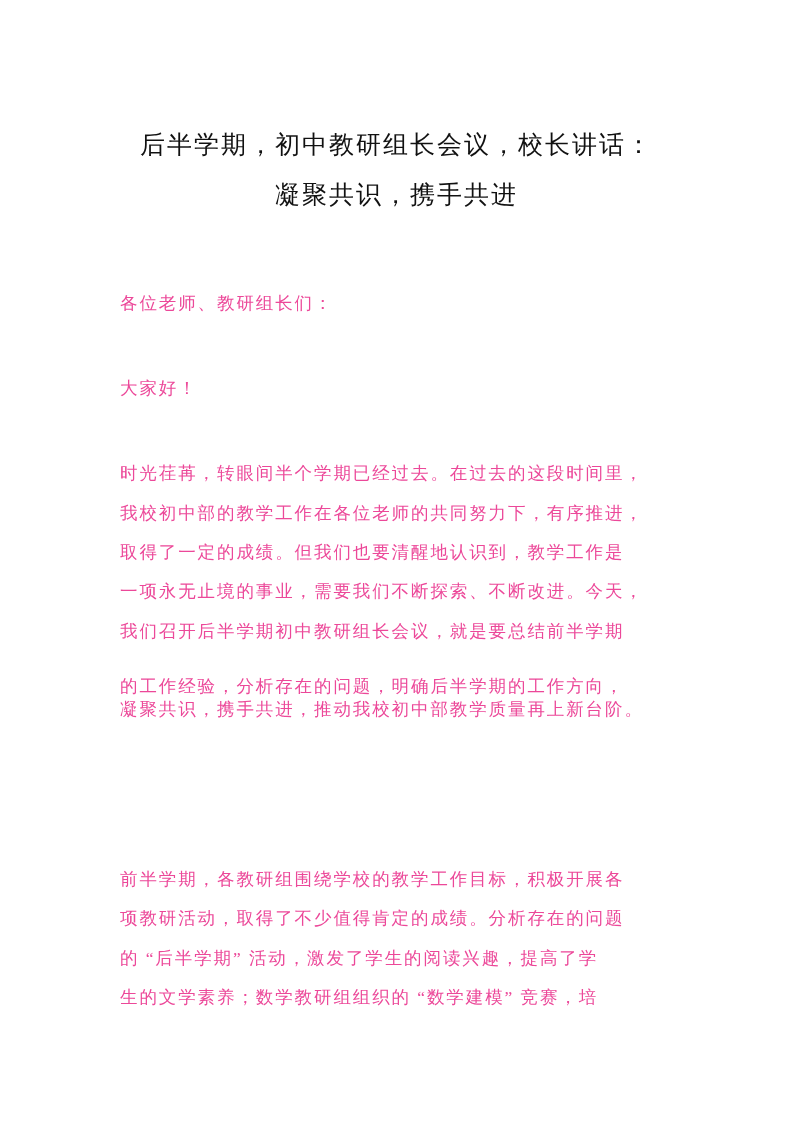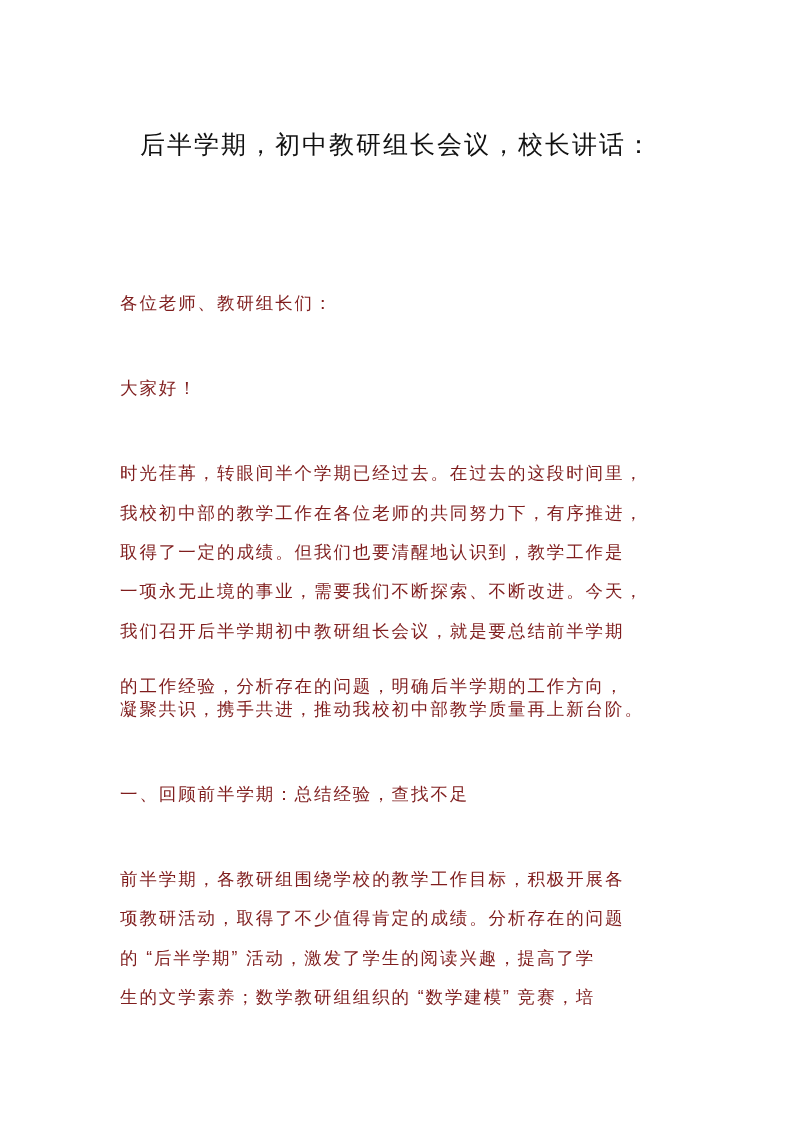--- a/index.html
+++ b/index.html
@@ -36,45 +36,45 @@
     }
     .title-1 { top: 130px; }
     .title-2 { top: 180px; }
     .line {
       position: absolute;
       left: 120px;
       font-size: 17.5px;
       line-height: 22px;
       white-space: nowrap;
       letter-spacing: 1.9px;
-      color: #7f1d1d;
-      font-family: Liberation Sans, sans-serif;
+      color: #ec4899;
+      font-family: Liberation Serif, serif;
     }
   </style>
 </head>
 <body>
 
 <div class="page">
 
   <div class="title title-1">后半学期，初中教研组长会议，校长讲话：</div>
+  <div class="title title-2">凝聚共识，携手共进</div>
 
   <div class="line" style="top:292px;">各位老师、教研组长们：</div>
   <div class="line" style="top:377px;text-align:right;">大家好！</div>
 
   <div>
     <div class="line" style="top:462px;">时光荏苒，转眼间半个学期已经过去。在过去的这段时间里，</div>
     <div class="line" style="top:502px;">我校初中部的教学工作在各位老师的共同努力下，有序推进，</div>
     <div class="line" style="top:541px;text-align:center;">取得了一定的成绩。但我们也要清醒地认识到，教学工作是</div>
     <div class="line" style="top:580px;">一项永无止境的事业，需要我们不断探索、不断改进。今天，</div>
     <div class="line" style="top:620px;">我们召开后半学期初中教研组长会议，就是要总结前半学期</div>
     <div class="line" style="top:659px;margin-top:16px;">的工作经验，分析存在的问题，明确后半学期的工作方向，</div>
     <div class="line" style="top:698px;">凝聚共识，携手共进，推动我校初中部教学质量再上新台阶。</div>
   </div>
 
-  <div class="line" style="top:783px;">一、回顾前半学期：总结经验，查找不足</div>
 
   <div>
     <div class="line" style="top:868px;">前半学期，各教研组围绕学校的教学工作目标，积极开展各</div>
     <div class="line" style="top:907px;">项教研活动，取得了不少值得肯定的成绩。分析存在的问题</div>
     <div class="line" style="top:947px;">的 “后半学期” 活动，激发了学生的阅读兴趣，提高了学</div>
     <div class="line" style="top:986px;">生的文学素养；数学教研组组织的 “数学建模” 竞赛，培</div>
   </div>
 
 </div>
 

